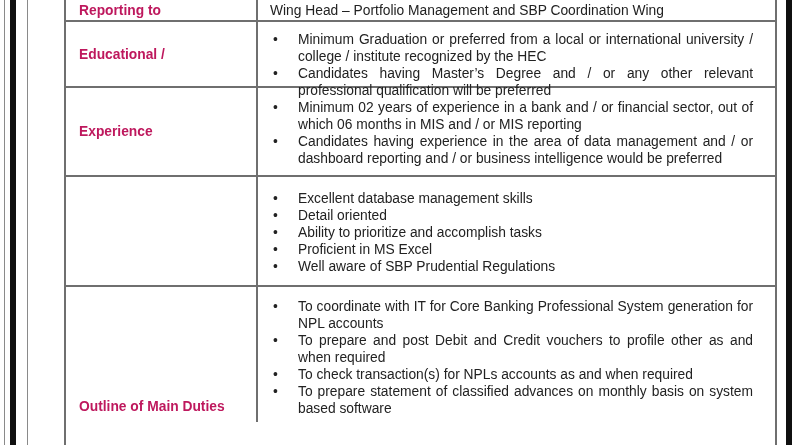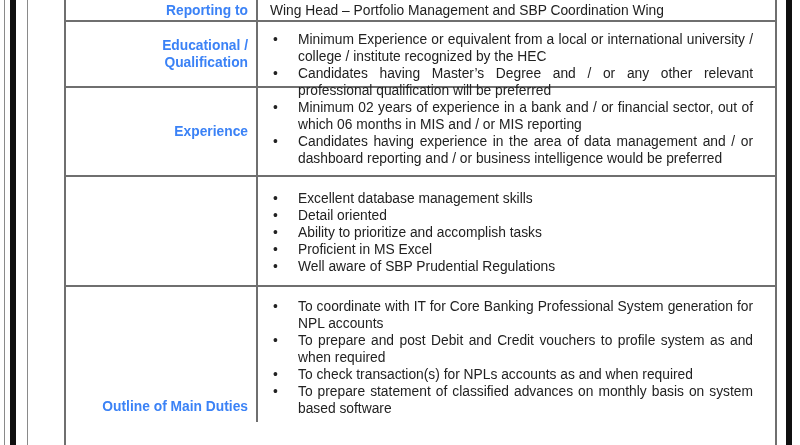--- a/index.html
+++ b/index.html
@@ -44,27 +44,26 @@
   .r2 { height: 66px; }
   .r3 { height: 89px; }
   .r4 { height: 110px; }
   .r5 { height: 135px; }
 
   .cell-label {
     width: 192px;
     flex: 0 0 192px;
     border-right: 2px solid #6f6f6f;
     font-weight: bold;
-    color: #3b82f6;
+    color: #be185d;
     padding-left: 13px;
     padding-right: 8px;
     display: flex;
     flex-direction: column;
     justify-content: center;
-    align-items: flex-end;
   }
   .cell-label.bottom-align {
     justify-content: flex-end;
     padding-bottom: 7px;
   }
 
   .cell-content {
     flex: 1 1 auto;
     padding-left: 12px;
     padding-right: 22px;
@@ -112,26 +111,25 @@
         <div>Reporting to</div>
       </div>
       <div class="cell-content">
         <div class="plain-text">Wing Head – Portfolio Management and SBP Coordination Wing</div>
       </div>
     </div>
 
     <div class="trow r2">
       <div class="cell-label">
         <div>Educational /</div>
-        <div>Qualification</div>
       </div>
       <div class="cell-content bullets">
         <div class="bullet-item">
           <span class="bullet-marker">•</span>
-          <span class="bullet-text">Minimum Experience or equivalent from a local or international university / college / institute recognized by the HEC</span>
+          <span class="bullet-text">Minimum Graduation or preferred from a local or international university / college / institute recognized by the HEC</span>
         </div>
         <div class="bullet-item">
           <span class="bullet-marker">•</span>
           <span class="bullet-text">Candidates having Master’s Degree and / or any other relevant professional qualification will be preferred</span>
         </div>
       </div>
     </div>
 
     <div class="trow r3">
       <div class="cell-label">
@@ -180,21 +178,21 @@
       <div class="cell-label bottom-align">
         <div>Outline of Main Duties</div>
       </div>
       <div class="cell-content bullets pt-md">
         <div class="bullet-item">
           <span class="bullet-marker">•</span>
           <span class="bullet-text">To coordinate with IT for Core Banking Professional System generation for NPL accounts</span>
         </div>
         <div class="bullet-item">
           <span class="bullet-marker">•</span>
-          <span class="bullet-text">To prepare and post Debit and Credit vouchers to profile system as and when required</span>
+          <span class="bullet-text">To prepare and post Debit and Credit vouchers to profile other as and when required</span>
         </div>
         <div class="bullet-item">
           <span class="bullet-marker">•</span>
           <span class="bullet-text">To check transaction(s) for NPLs accounts as and when required</span>
         </div>
         <div class="bullet-item">
           <span class="bullet-marker">•</span>
           <span class="bullet-text">To prepare statement of classified advances on monthly basis on system based software</span>
         </div>
       </div>

